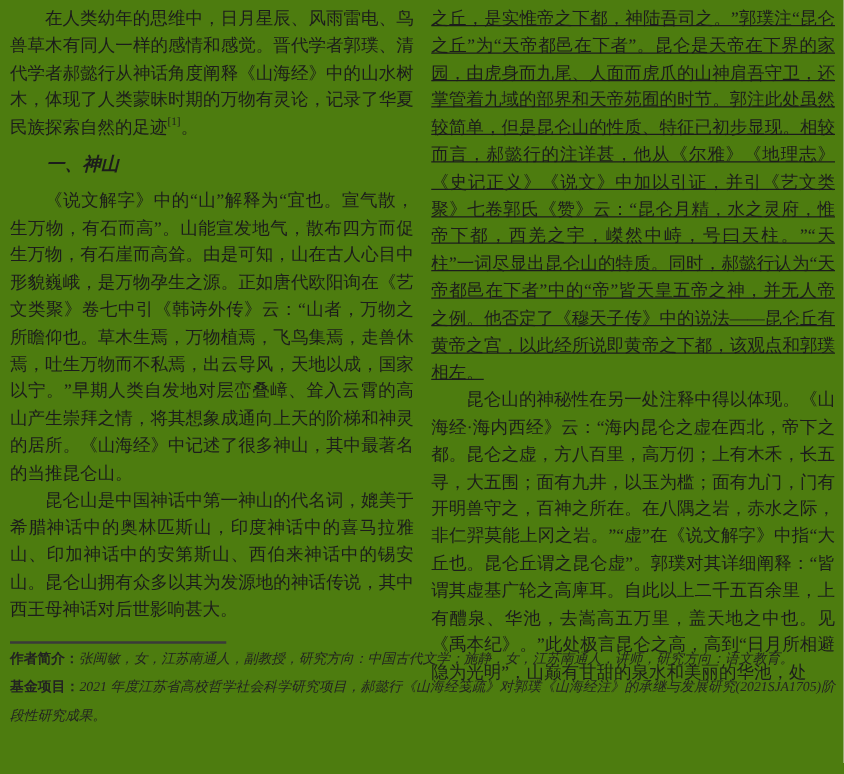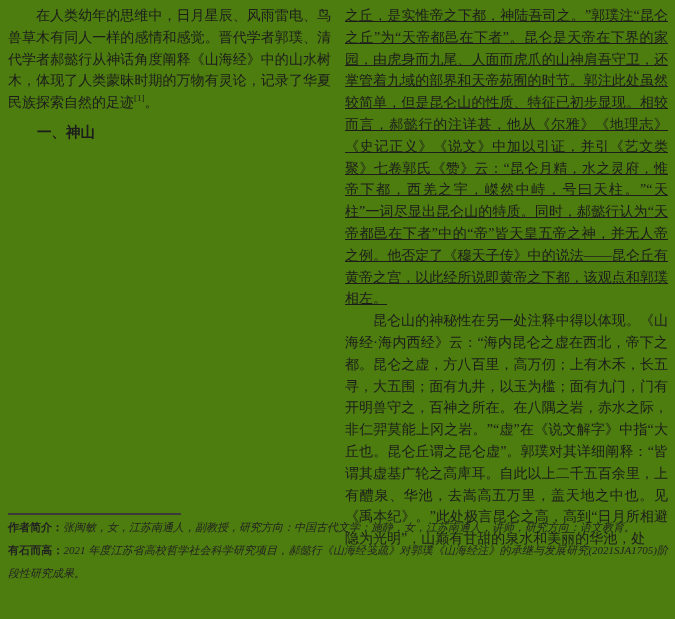--- a/index.html
+++ b/index.html
@@ -46,20 +46,21 @@
     line-height: 0;
     vertical-align: super;
     letter-spacing: 0;
   }
   .section-heading {
     font-weight: bold;
     text-indent: 2em;
     font-size: 14.5px;
     margin: 8px 0 7px 0 !important;
     font-family: "Liberation Sans", "DejaVu Sans", sans-serif;
+    font-style: italic;
   }
   .footnote-rule {
     position: absolute;
     left: 8px;
     top: 513px;
     width: 173px;
     height: 0;
     border-top: 2px solid #3a3a3a;
   }
   .footer {
@@ -88,29 +89,31 @@
 </head>
 <body>
 
 <div class="page">
 
   <div class="body-columns">
 
     <div class="col">
       <p class="indent"><span>在人类幼年的思维中，日月星辰、风雨雷电、鸟兽草木有同人一样的感情和感觉。晋代学者郭璞、清代学者郝懿行从神话角度阐释《山海经》中的山水树木，体现了人类蒙昧时期的万物有灵论，记录了华夏民族探索自然的足迹</span><sup class="fnref">[1]</sup><span>。</span></p>
       <p class="section-heading">一、神山</p>
+      <p class="indent">《说文解字》中的“山”解释为“宜也。宣气散，生万物，有石而高”。山能宣发地气，散布四方而促生万物，有石崖而高耸。由是可知，山在古人心目中形貌巍峨，是万物孕生之源。正如唐代欧阳询在《艺文类聚》卷七中引《韩诗外传》云：“山者，万物之所瞻仰也。草木生焉，万物植焉，飞鸟集焉，走兽休焉，吐生万物而不私焉，出云导风，天地以成，国家以宁。”早期人类自发地对层峦叠嶂、耸入云霄的高山产生崇拜之情，将其想象成通向上天的阶梯和神灵的居所。《山海经》中记述了很多神山，其中最著名的当推昆仑山。</p>
+      <p class="indent">昆仑山是中国神话中第一神山的代名词，媲美于希腊神话中的奥林匹斯山，印度神话中的喜马拉雅山、印加神话中的安第斯山、西伯来神话中的锡安山。昆仑山拥有众多以其为发源地的神话传说，其中西王母神话对后世影响甚大。</p>
     </div>
 
     <div class="col">
       <p class="no-indent">之丘，是实惟帝之下都，神陆吾司之。”郭璞注“昆仑之丘”为“天帝都邑在下者”。昆仑是天帝在下界的家园，由虎身而九尾、人面而虎爪的山神肩吾守卫，还掌管着九域的部界和天帝苑囿的时节。郭注此处虽然较简单，但是昆仑山的性质、特征已初步显现。相较而言，郝懿行的注详甚，他从《尔雅》《地理志》《史记正义》《说文》中加以引证，并引《艺文类聚》七卷郭氏《赞》云：“昆仑月精，水之灵府，惟帝下都，西羌之宇，嵥然中峙，号曰天柱。”“天柱”一词尽显出昆仑山的特质。同时，郝懿行认为“天帝都邑在下者”中的“帝”皆天皇五帝之神，并无人帝之例。他否定了《穆天子传》中的说法——昆仑丘有黄帝之宫，以此经所说即黄帝之下都，该观点和郭璞相左。</p>
       <p class="indent">昆仑山的神秘性在另一处注释中得以体现。《山海经·海内西经》云：“海内昆仑之虚在西北，帝下之都。昆仑之虚，方八百里，高万仞；上有木禾，长五寻，大五围；面有九井，以玉为槛；面有九门，门有开明兽守之，百神之所在。在八隅之岩，赤水之际，非仁羿莫能上冈之岩。”“虚”在《说文解字》中指“大丘也。昆仑丘谓之昆仑虚”。郭璞对其详细阐释：“皆谓其虚基广轮之高庳耳。自此以上二千五百余里，上有醴泉、华池，去嵩高五万里，盖天地之中也。见《禹本纪》。”此处极言昆仑之高，高到“日月所相避隐为光明”，山巅有甘甜的泉水和美丽的华池，处</p>
     </div>
 
   </div>
 
   <div class="footnote-rule"></div>
 
   <div class="footer">
     <p><span class="label">作者简介：</span><span class="kai">张闽敏，女，江苏南通人，副教授，研究方向：中国古代文学；施静，女，江苏南通人，讲师，研究方向：语文教育。</span></p>
-    <p><span class="label">有石而高：</span><span class="kai">2021 年度江苏省高校哲学社会科学研究项目，郝懿行《山海经笺疏》对郭璞《山海经注》的承继与发展研究(2021SJA1705)阶段性研究成果。</span></p>
+    <p><span class="label">基金项目：</span><span class="kai">2021 年度江苏省高校哲学社会科学研究项目，郝懿行《山海经笺疏》对郭璞《山海经注》的承继与发展研究(2021SJA1705)阶段性研究成果。</span></p>
   </div>
 
 </div>
 
 </body></html>

